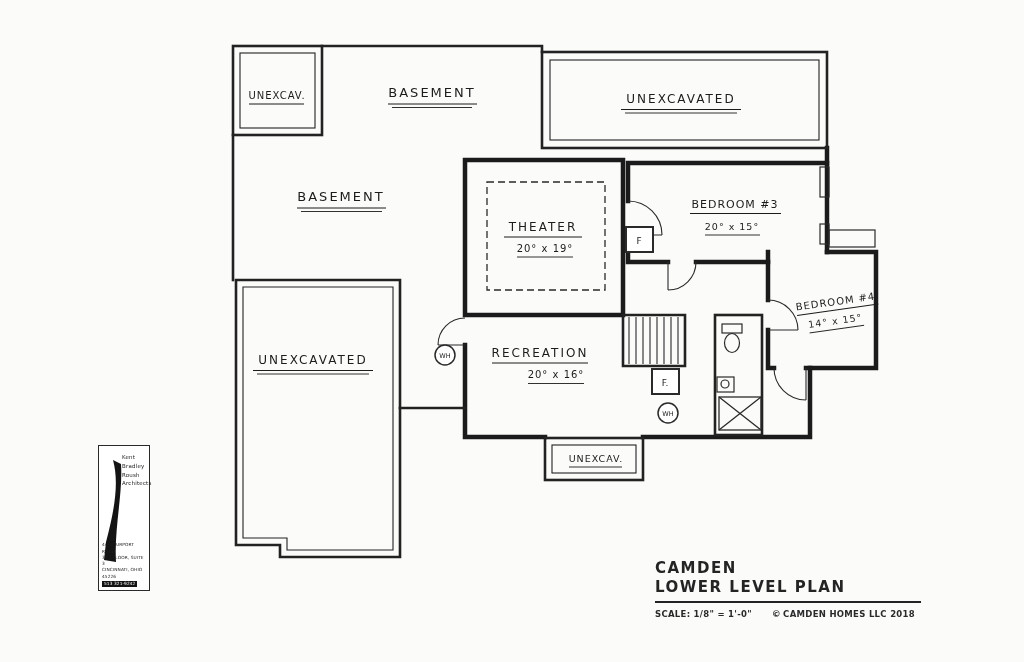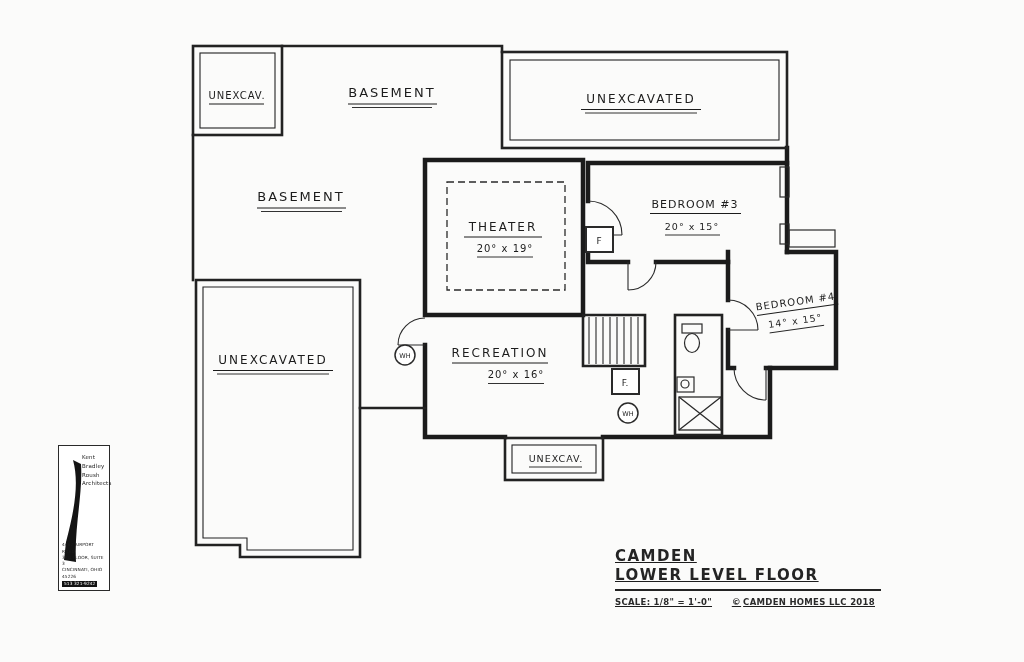--- a/index.html
+++ b/index.html
@@ -2,33 +2,33 @@
 <html><head>
 <meta charset="utf-8">
 <style>
   html,body{margin:0;padding:0;}
   body{
     width:1024px;height:662px;position:relative;overflow:hidden;
     background:#fbfbfa;
     font-family:"DejaVu Sans", sans-serif;
     color:#1c1c1c;
   }
-  .page{position:absolute;inset:0;}
+  .page{position:absolute;inset:0;margin-left:40px;}
   svg text{font-family:"DejaVu Sans", sans-serif;fill:#1c1c1c;}
   .rl{letter-spacing:2px;}
   .rd{letter-spacing:1px;}
   .title-block{
     position:absolute;left:58px;top:445px;width:52px;height:146px;
     border:1.2px solid #2a2a2a;background:#fff;box-sizing:border-box;
   }
   .tb-name{position:absolute;top:7px;left:23px;font-size:5.5px;line-height:1.6;letter-spacing:.2px;}
   .tb-logo{position:absolute;left:2px;top:10px;}
   .tb-address{position:absolute;bottom:3px;left:3px;right:2px;font-size:4.3px;line-height:1.45;letter-spacing:.1px;}
   .tb-phone{background:#141414;color:#fff;display:inline-block;padding:0 2px;margin-top:1px;}
-  .sheet-title{position:absolute;left:615px;top:547px;width:268px;text-decoration:underline;}
+  .sheet-title{position:absolute;left:615px;top:559px;width:268px;}
   .st-project,.st-sheet{font-weight:bold;font-size:15px;letter-spacing:1.5px;color:#242424;line-height:1.25;}
   .st-rule{border-top:2.2px solid #232323;margin:4px 0 6px 0;width:266px;}
   .st-row{display:flex;align-items:baseline;font-size:8.5px;font-weight:bold;letter-spacing:.3px;color:#2a2a2a;}
   .st-copy{margin-left:auto;padding-right:8px;display:flex;align-items:baseline;gap:2px;}
   .st-copy-sym{font-size:9px;}
 </style>
 </head>
 <body>
 
 <div class="page">
@@ -180,21 +180,21 @@
     <div>3RD FLOOR, SUITE 3</div>
     <div>CINCINNATI, OHIO</div>
     <div>45226</div>
     <div class="tb-phone">513 321-9242</div>
   </div>
 </div>
 
 
 <div class="sheet-title">
   <div class="st-project">CAMDEN</div>
-  <div class="st-sheet">LOWER LEVEL FLOOR</div>
+  <div class="st-sheet">LOWER LEVEL PLAN</div>
   <div class="st-rule"></div>
   <div class="st-row">
     <span class="st-scale">SCALE:  1/8" = 1'-0"</span>
     <span class="st-copy">
       <span class="st-copy-sym">©</span>
       <span>CAMDEN HOMES LLC  2018</span>
     </span>
   </div>
 </div>
 

